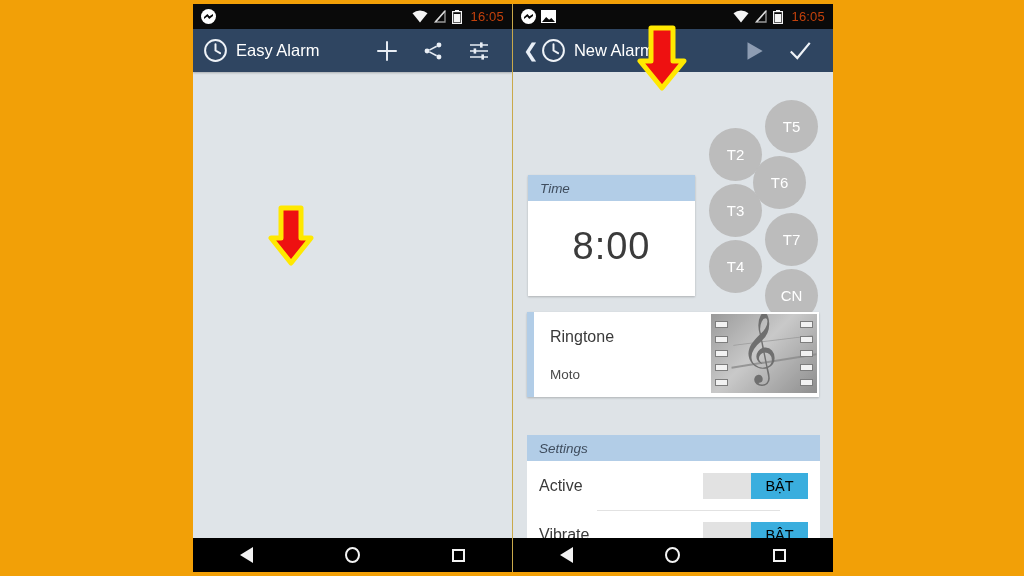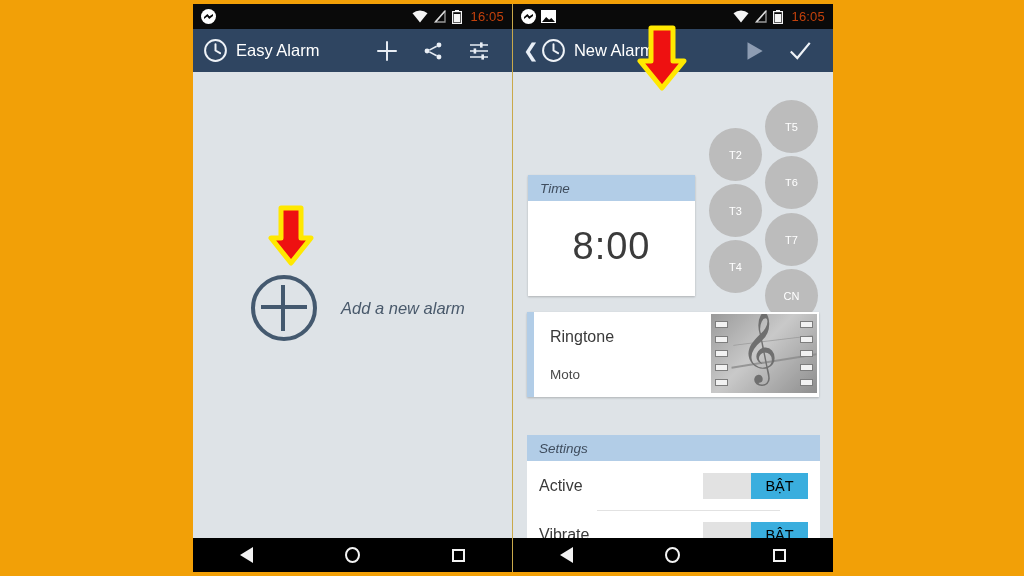--- a/index.html
+++ b/index.html
@@ -178,28 +178,28 @@
     letter-spacing: 1px;
   }
 
   .days { position: absolute; left: 190px; top: 8px; width: 125px; height: 230px; }
   .day {
     position: absolute;
     width: 53px; height: 53px;
     border-radius: 50%;
     background: #bcbcbc;
     color: #ffffff;
-    font-size: 11px;
+    font-size: 15px;
     display: flex; align-items: center; justify-content: center;
   }
   .day-0 { left: 6px;  top: 48px; }   
   .day-1 { left: 6px;  top: 104px; }  
   .day-2 { left: 6px;  top: 160px; }  
   .day-3 { left: 62px; top: 20px; }   
-  .day-4 { left: 62px; top: 76px; font-family: Liberation Mono, monospace; }   
+  .day-4 { left: 50px; top: 76px; }   
   .day-5 { left: 62px; top: 133px; }  
   .day-6 { left: 62px; top: 189px; }  
 
   .ringtone-card {
     position: absolute; left: 14px; top: 240px;
     width: 292px; height: 85px;
     background: #ffffff;
     border-left: 7px solid #b2cde7;
     box-shadow: 0 1px 2px rgba(0,0,0,.22);
   }
@@ -366,26 +366,20 @@
           <svg width="24" height="24" viewBox="0 0 24 24">
             <path d="M3 6 H21 M3 12 H21 M3 18 H21" stroke="#e9eef5" stroke-width="1.7"></path>
             <rect x="13" y="3.4" width="2.6" height="5.2" fill="#e9eef5"></rect>
             <rect x="6.6" y="9.4" width="2.6" height="5.2" fill="#e9eef5"></rect>
             <rect x="14.4" y="15.4" width="2.6" height="5.2" fill="#e9eef5"></rect>
           </svg>
         </div>
       </div>
     </div>
 
-    <div class="body-left">
-      <div class="add-row">
-        <div class="add-circle"></div>
-        <span class="add-text">Add a new alarm</span>
-      </div>
-    </div>
 
     <div class="navbar">
       <div class="nav-btn">
           <span class="nav-back"></span>
         </div>
       <div class="nav-btn">
           <span class="nav-home"></span>
         </div>
       <div class="nav-btn">
           <span class="nav-recent"></span>

